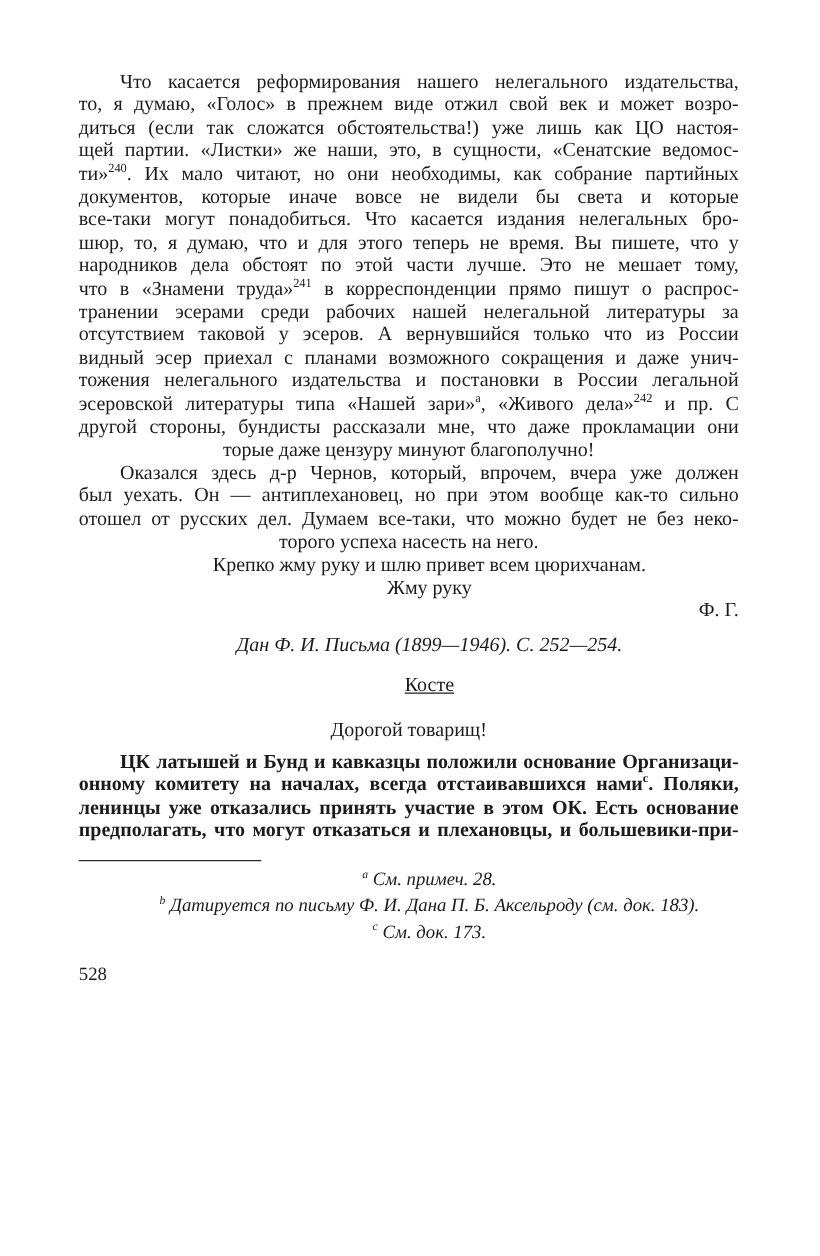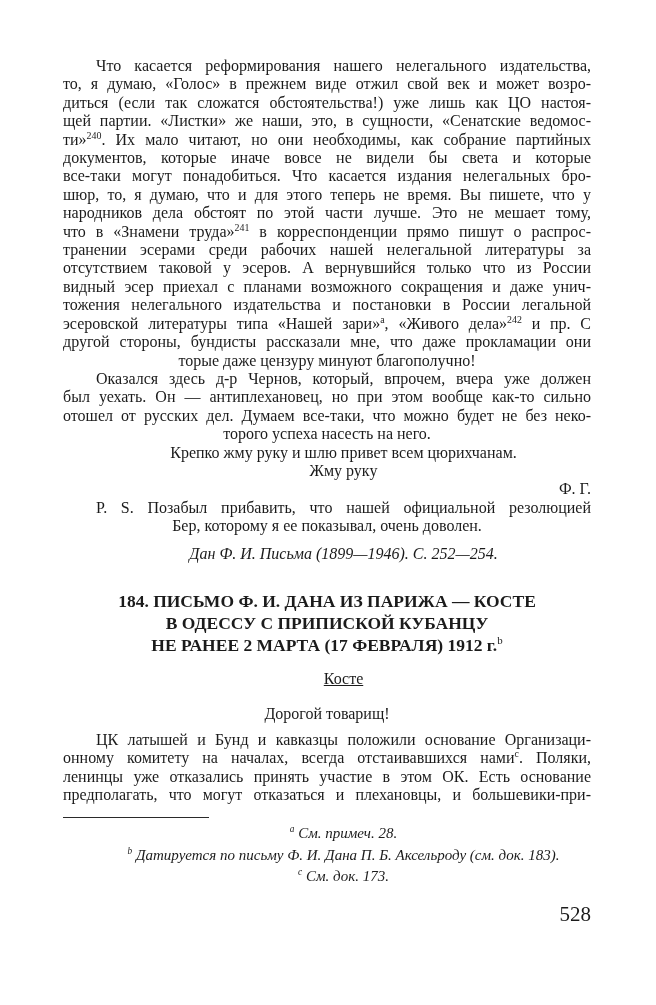--- a/index.html
+++ b/index.html
@@ -36,36 +36,36 @@
   .b-heading { margin-top: 27px; }
   .b-heading .line {
     font-weight: bold;
     font-size: 17.5px;
     line-height: 22px;
     text-align: center;
   }
   .b-heading sup { font-weight: normal; }
   .b-salutation { margin-top: 14px; text-decoration: underline; }
   .b-greeting { margin-top: 17px; }
-  .b-body2 { margin-top: 7px; }
+  .b-body2 { margin-top: 7px; font-weight: bold; }
   .fnrule {
     border: 0;
     border-top: 1.4px solid #2a2a2a;
     width: 146px;
     margin: 13px 0 5px 0;
   }
   .footnotes { font-style: italic; }
   .footnotes .line {
     font-size: 15px;
     line-height: 21.2px;
   }
   .pagenum {
     margin-top: 15px;
-    text-align: right;
-    font-size: 21px;
+    text-align: left;
+    font-size: 15px;
   }
 </style>
 </head>
 <body>
 
 <div class="page">
   <div id="doc">
       <div class="block b-para1">
         <div class="line j indent">Что касается реформирования нашего нелегального издательства,</div>
         <div class="line j">то, я думаю, «Голос» в прежнем виде отжил свой век и может возро-</div>
@@ -93,31 +93,22 @@
       </div>
       <div class="block b-para3">
         <div class="line l indent">Крепко жму руку и шлю привет всем цюрихчанам.</div>
       </div>
       <div class="block b-para4">
         <div class="line l indent">Жму руку</div>
       </div>
       <div class="block b-signature">
         <div class="line r">Ф. Г.</div>
       </div>
-      <div class="block b-ps">
-        <div class="line j indent">P. S. Позабыл прибавить, что нашей официальной резолюцией</div>
-        <div class="line l">Бер, которому я ее показывал, очень доволен.</div>
-      </div>
       <div class="block b-source">
         <div class="line l indent">Дан Ф. И. Письма (1899—1946). С. 252—254.</div>
-      </div>
-      <div class="block b-heading">
-        <div class="line c">184. ПИСЬМО Ф. И. ДАНА ИЗ ПАРИЖА — КОСТЕ</div>
-        <div class="line c">В ОДЕССУ С ПРИПИСКОЙ КУБАНЦУ</div>
-        <div class="line c">НЕ РАНЕЕ 2 МАРТА (17 ФЕВРАЛЯ) 1912 г.<sup>b</sup></div>
       </div>
       <div class="block b-salutation">
         <div class="line l indent">Косте</div>
       </div>
       <div class="block b-greeting">
         <div class="line c">Дорогой товарищ!</div>
       </div>
       <div class="block b-body2">
         <div class="line j indent">ЦК латышей и Бунд и кавказцы положили основание Организаци-</div>
         <div class="line j">онному комитету на началах, всегда отстаивавшихся нами<sup>c</sup>. Поляки,</div>

